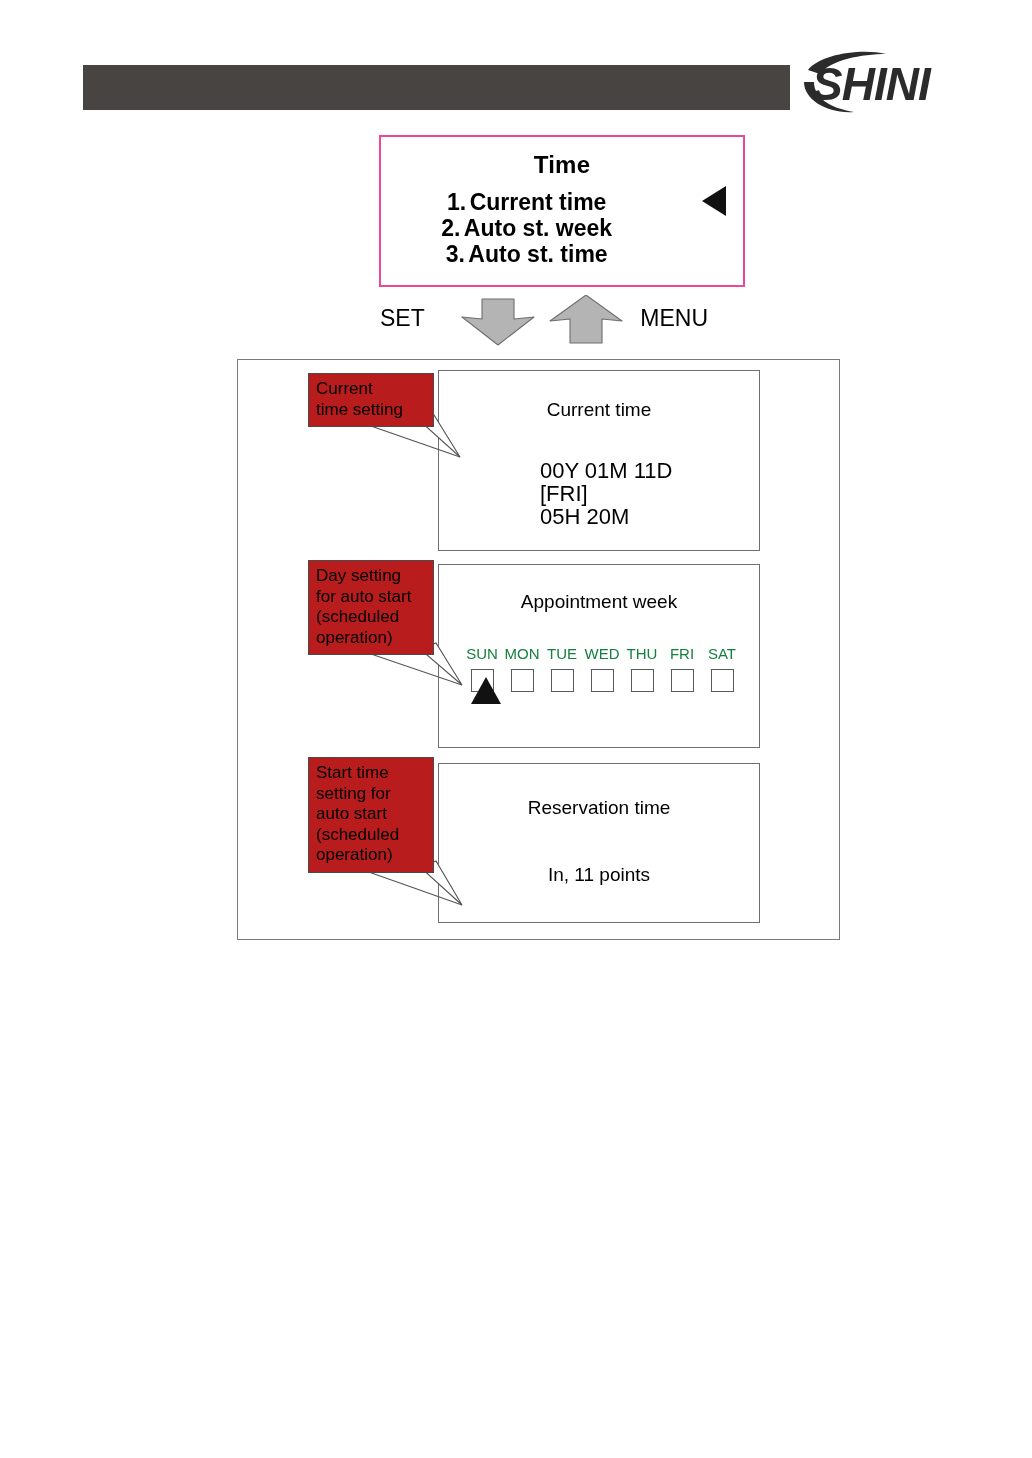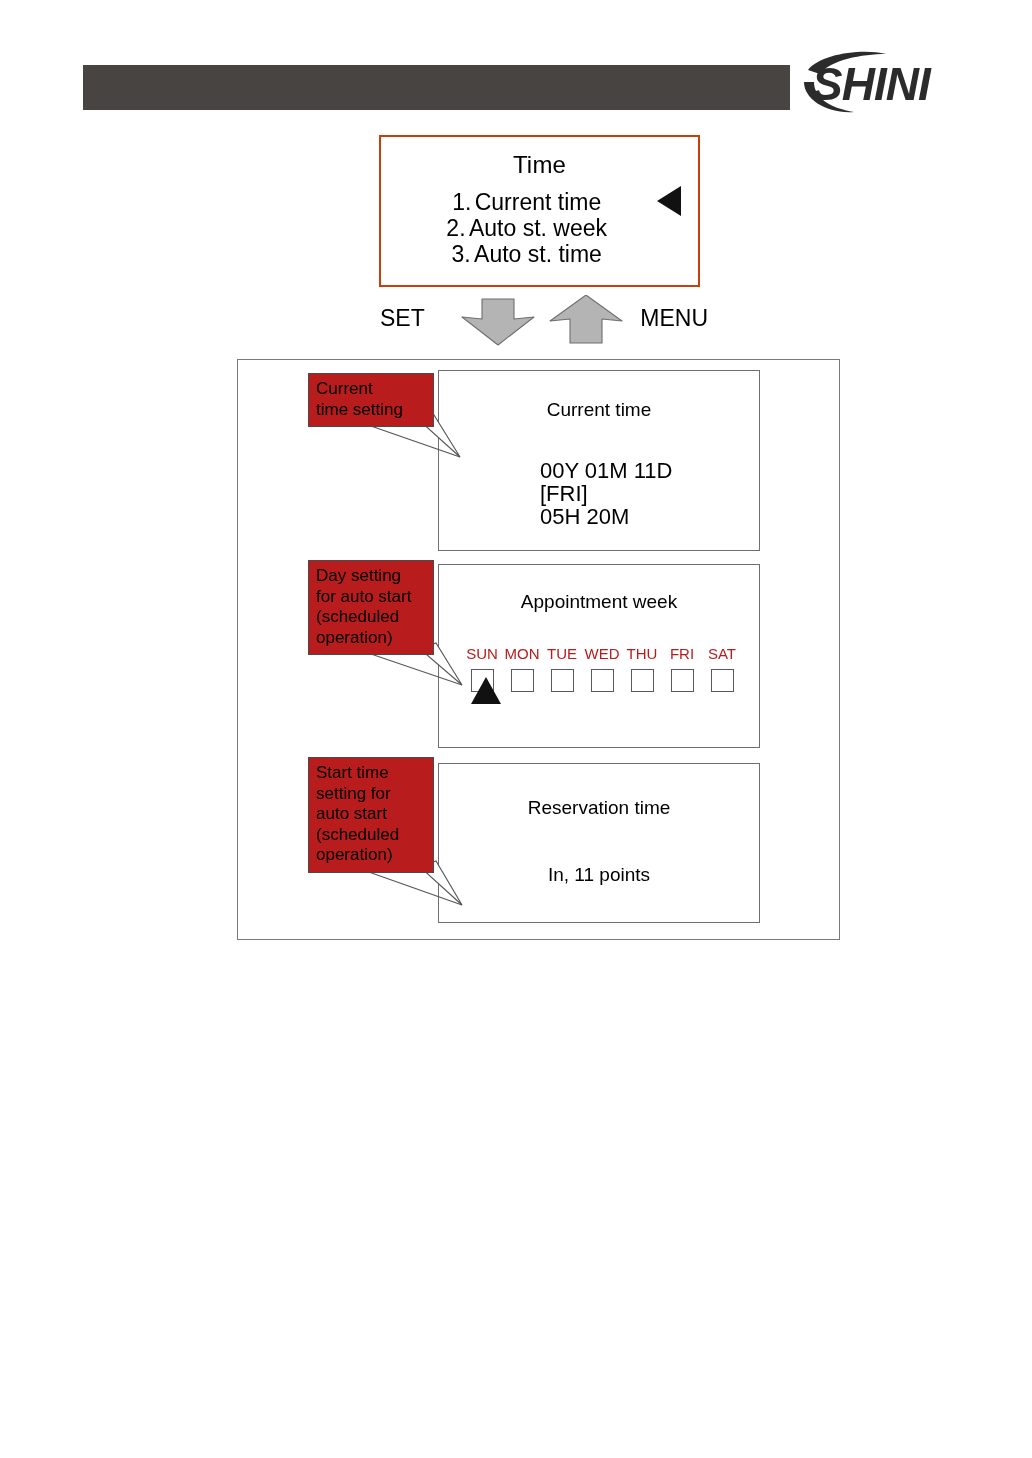--- a/index.html
+++ b/index.html
@@ -32,25 +32,26 @@
     width: 180px;
     height: 72px;
   }
   .logo svg { display: block; }
 
   
   .menu-screen {
     position: absolute;
     left: 379px;
     top: 135px;
-    width: 321px;
+    width: 366px;
     height: 152px;
-    border: 2px solid #c2410c;
-    background: #ffffff;
-    box-sizing: border-box;
+    border: 2px solid #ec4899;
+    background: #ffffff;
+    box-sizing: border-box;
+    font-weight: bold;
   }
   .menu-title {
     position: absolute;
     left: 0;
     top: 14px;
     width: 100%;
     text-align: center;
     font-size: 24px;
     letter-spacing: 0.2px;
   }
@@ -185,21 +186,21 @@
   }
   .week-labels {
     display: flex;
     justify-content: space-between;
     width: 278px;
   }
   .week-labels span {
     font-size: 15px;
     width: 38px;
     text-align: center;
-    color: #b91c1c;
+    color: #15803d;
   }
   .week-boxes {
     display: flex;
     justify-content: space-between;
     width: 278px;
     margin-top: 7px;
   }
   .week-boxes .cb-cell {
     width: 38px;
     display: flex;

